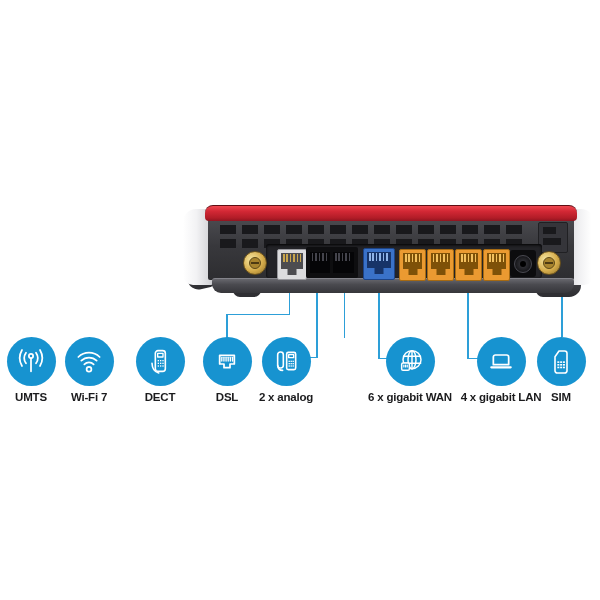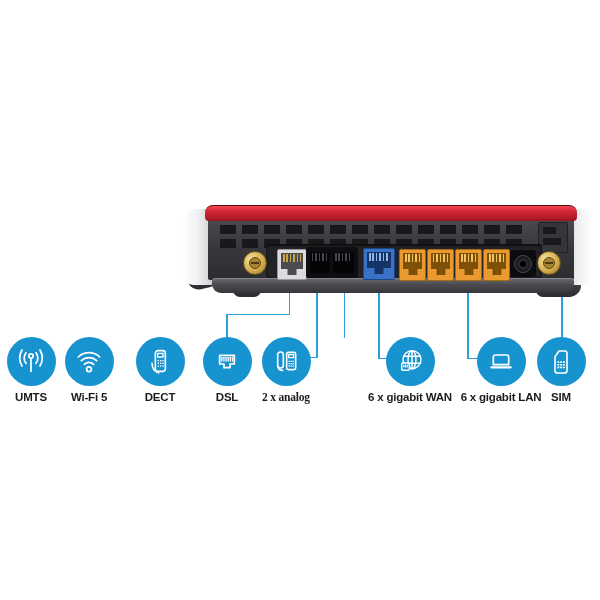--- a/index.html
+++ b/index.html
@@ -191,21 +191,21 @@
 
   <div class="feature" style="left:39px;">
     <div class="fcircle">
       <svg width="32" height="32" viewBox="0 0 48 48" fill="none" stroke="#fff" stroke-width="2.6" stroke-linecap="round" stroke-linejoin="round">
         <circle cx="24" cy="35" r="3.6"></circle>
         <path d="M17,27.5 A10,10 0 0 1 31,27.5"></path>
         <path d="M12.5,22 A16.5,16.5 0 0 1 35.5,22"></path>
         <path d="M8,16.5 A23,23 0 0 1 40,16.5"></path>
       </svg>
     </div>
-    <div class="flabel">Wi-Fi 5</div>
+    <div class="flabel">Wi-Fi 7</div>
   </div>
 
   <div class="feature" style="left:110px;">
     <div class="fcircle">
       <svg width="32" height="32" viewBox="0 0 48 48" fill="none" stroke="#fff" stroke-width="2.4" stroke-linecap="round" stroke-linejoin="round">
         <rect x="17" y="7" width="15" height="31" rx="4"></rect>
         <rect x="20.5" y="11" width="8" height="5.5" stroke-width="2"></rect>
         <path d="M12,26 Q12.5,38 22,40.5"></path>
         <g fill="#fff" stroke="none">
           <rect x="20.5" y="21" width="2" height="2"></rect>
@@ -233,21 +233,21 @@
           <line x1="22.6" y1="17" x2="22.6" y2="22.5"></line>
           <line x1="25.8" y1="17" x2="25.8" y2="22.5"></line>
           <line x1="29" y1="17" x2="29" y2="22.5"></line>
           <line x1="32.2" y1="17" x2="32.2" y2="22.5"></line>
         </g>
       </svg>
     </div>
     <div class="flabel">DSL</div>
   </div>
 
-  <div class="feature" style="left:236px;font-family:Liberation Serif, serif;">
+  <div class="feature" style="left:236px;">
     <div class="fcircle">
       <svg width="32" height="32" viewBox="0 0 48 48" fill="none" stroke="#fff" stroke-width="2.4" stroke-linecap="round" stroke-linejoin="round">
         <rect x="11.5" y="9" width="8.5" height="24" rx="4"></rect>
         <path d="M11.5,29 Q12,36.5 19,36.5"></path>
         <rect x="25" y="9.5" width="13.5" height="26" rx="2.5"></rect>
         <rect x="28" y="13" width="7.5" height="4.5" stroke-width="2"></rect>
         <g fill="#fff" stroke="none">
           <rect x="27.8" y="22" width="2" height="2"></rect>
             <rect x="30.8" y="22" width="2" height="2"></rect>
             <rect x="33.8" y="22" width="2" height="2"></rect>
@@ -283,21 +283,21 @@
     <div class="flabel">6 x gigabit WAN</div>
   </div>
 
   <div class="feature" style="left:451px;">
     <div class="fcircle">
       <svg width="32" height="32" viewBox="0 0 48 48" fill="none" stroke="#fff" stroke-width="2.6" stroke-linecap="round" stroke-linejoin="round">
         <path d="M15.5,13.5 h17 a3,3 0 0 1 3,3 v11.5 h-23 v-11.5 a3,3 0 0 1 3,-3 z"></path>
         <line x1="9.5" y1="32" x2="38.5" y2="32" stroke-width="3.4"></line>
       </svg>
     </div>
-    <div class="flabel">6 x gigabit LAN</div>
+    <div class="flabel">4 x gigabit LAN</div>
   </div>
 
   <div class="feature" style="left:511px;">
     <div class="fcircle">
       <svg width="32" height="32" viewBox="0 0 48 48" fill="none" stroke="#fff" stroke-width="2.4" stroke-linecap="round" stroke-linejoin="round">
         <path d="M21,7.5 h8.5 a3.5,3.5 0 0 1 3.5,3.5 v26 a3.5,3.5 0 0 1 -3.5,3.5 h-11 a3.5,3.5 0 0 1 -3.5,-3.5 V16 l6,-8.5 z"></path>
         <g fill="#fff" stroke="none">
           <rect x="18.5" y="23" width="3" height="2.4"></rect>
             <rect x="22.7" y="23" width="3" height="2.4"></rect>
             <rect x="26.9" y="23" width="3" height="2.4"></rect>

